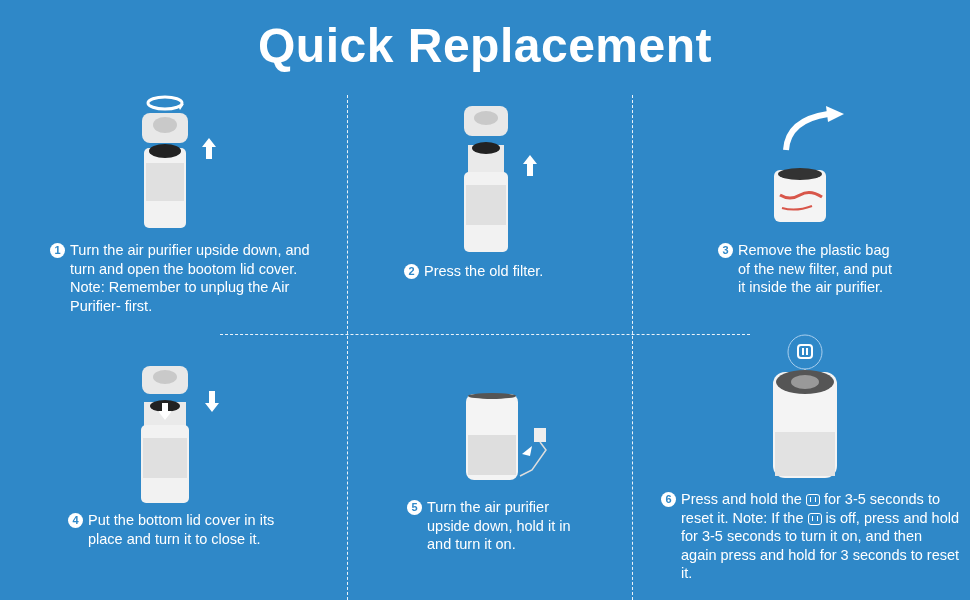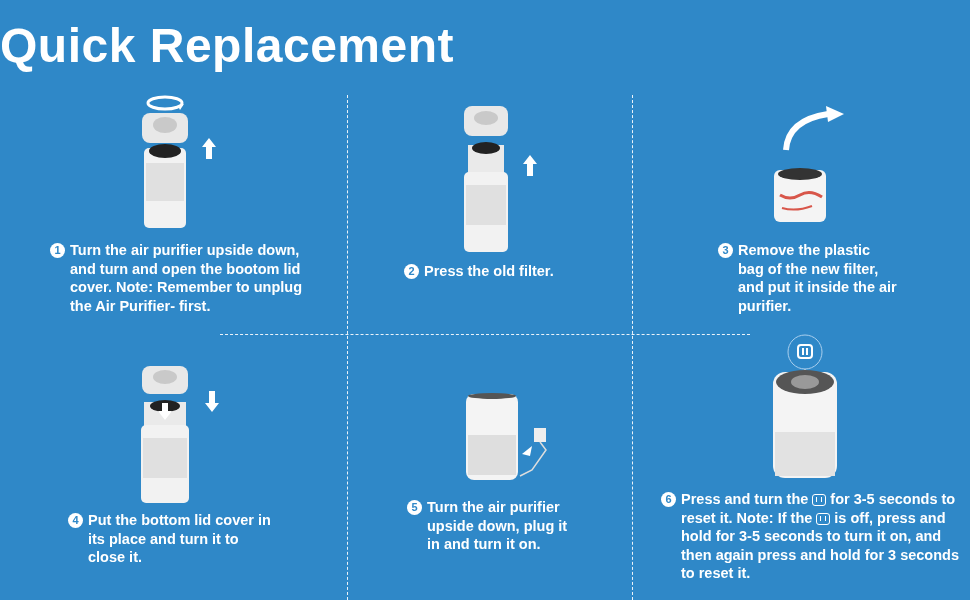--- a/index.html
+++ b/index.html
@@ -1,26 +1,26 @@
 <!DOCTYPE html>
 <html><head>
 <meta charset="utf-8">
 <style>
   html, body { margin:0; padding:0; }
   body { width:970px; height:600px; background:#2f88c8; position:relative; overflow:hidden;
          font-family:"Liberation Sans", "DejaVu Sans", sans-serif; color:#fff; }
-  .title { position:absolute; left:0; top:18px; width:970px; text-align:left;
+  .title { position:absolute; left:0; top:18px; width:970px; text-align:center;
            font-size:48px; font-weight:bold; letter-spacing:0.5px; }
   .vline { position:absolute; width:0; border-left:1.5px dashed rgba(255,255,255,0.9); }
   .hline { position:absolute; height:0; border-top:1.5px dashed rgba(255,255,255,0.9); }
   .step { position:absolute; font-size:14.5px; line-height:18.5px; }
   .step .num { display:inline-block; width:15px; height:15px; border-radius:50%; background:#fff;
                color:#2f88c8; font-weight:bold; font-size:11px; line-height:15px; text-align:center;
                position:absolute; left:0; top:2px; }
-  .step .txt { display:block; padding-left:20px;font-weight:bold; }
+  .step .txt { display:block; padding-left:20px; }
   .illus { position:absolute; }
   .inline-icon { display:inline-block; width:14px; height:12px; border:1.5px solid #fff; border-radius:3px;
                  vertical-align:-2px; margin:0 4px; position:relative; box-sizing:border-box; }
   .inline-icon::after { content:""; position:absolute; left:3px; top:2px; width:4px; height:5px;
                         border-left:1.5px solid #fff; border-right:1.5px solid #fff; }
 </style>
 </head>
 <body>
 
 <div class="title">Quick Replacement</div>
@@ -106,19 +106,19 @@
   <span class="txt">Remove the plastic bag of the new filter, and put it inside the air purifier.</span>
 </div>
 
 <div class="step" style="left:68px; top:511px; width:210px;">
   <span class="num">4</span>
   <span class="txt">Put the bottom lid cover in its place and turn it to close it.</span>
 </div>
 
 <div class="step" style="left:407px; top:498px; width:175px;">
   <span class="num">5</span>
-  <span class="txt">Turn the air purifier upside down, plug it in and turn it on.</span>
+  <span class="txt">Turn the air purifier upside down, hold it in and turn it on.</span>
 </div>
 
 <div class="step" style="left:661px; top:490px; width:300px;">
   <span class="num">6</span>
-  <span class="txt"><span>Press and turn the</span><span class="inline-icon"></span><span>for 3-5 seconds to reset it. Note: If the</span><span class="inline-icon"></span><span>is off, press and hold for 3-5 seconds to turn it on, and then again press and hold for 3 seconds to reset it.</span></span>
+  <span class="txt"><span>Press and hold the</span><span class="inline-icon"></span><span>for 3-5 seconds to reset it. Note: If the</span><span class="inline-icon"></span><span>is off, press and hold for 3-5 seconds to turn it on, and then again press and hold for 3 seconds to reset it.</span></span>
 </div>
 
 </body></html>

